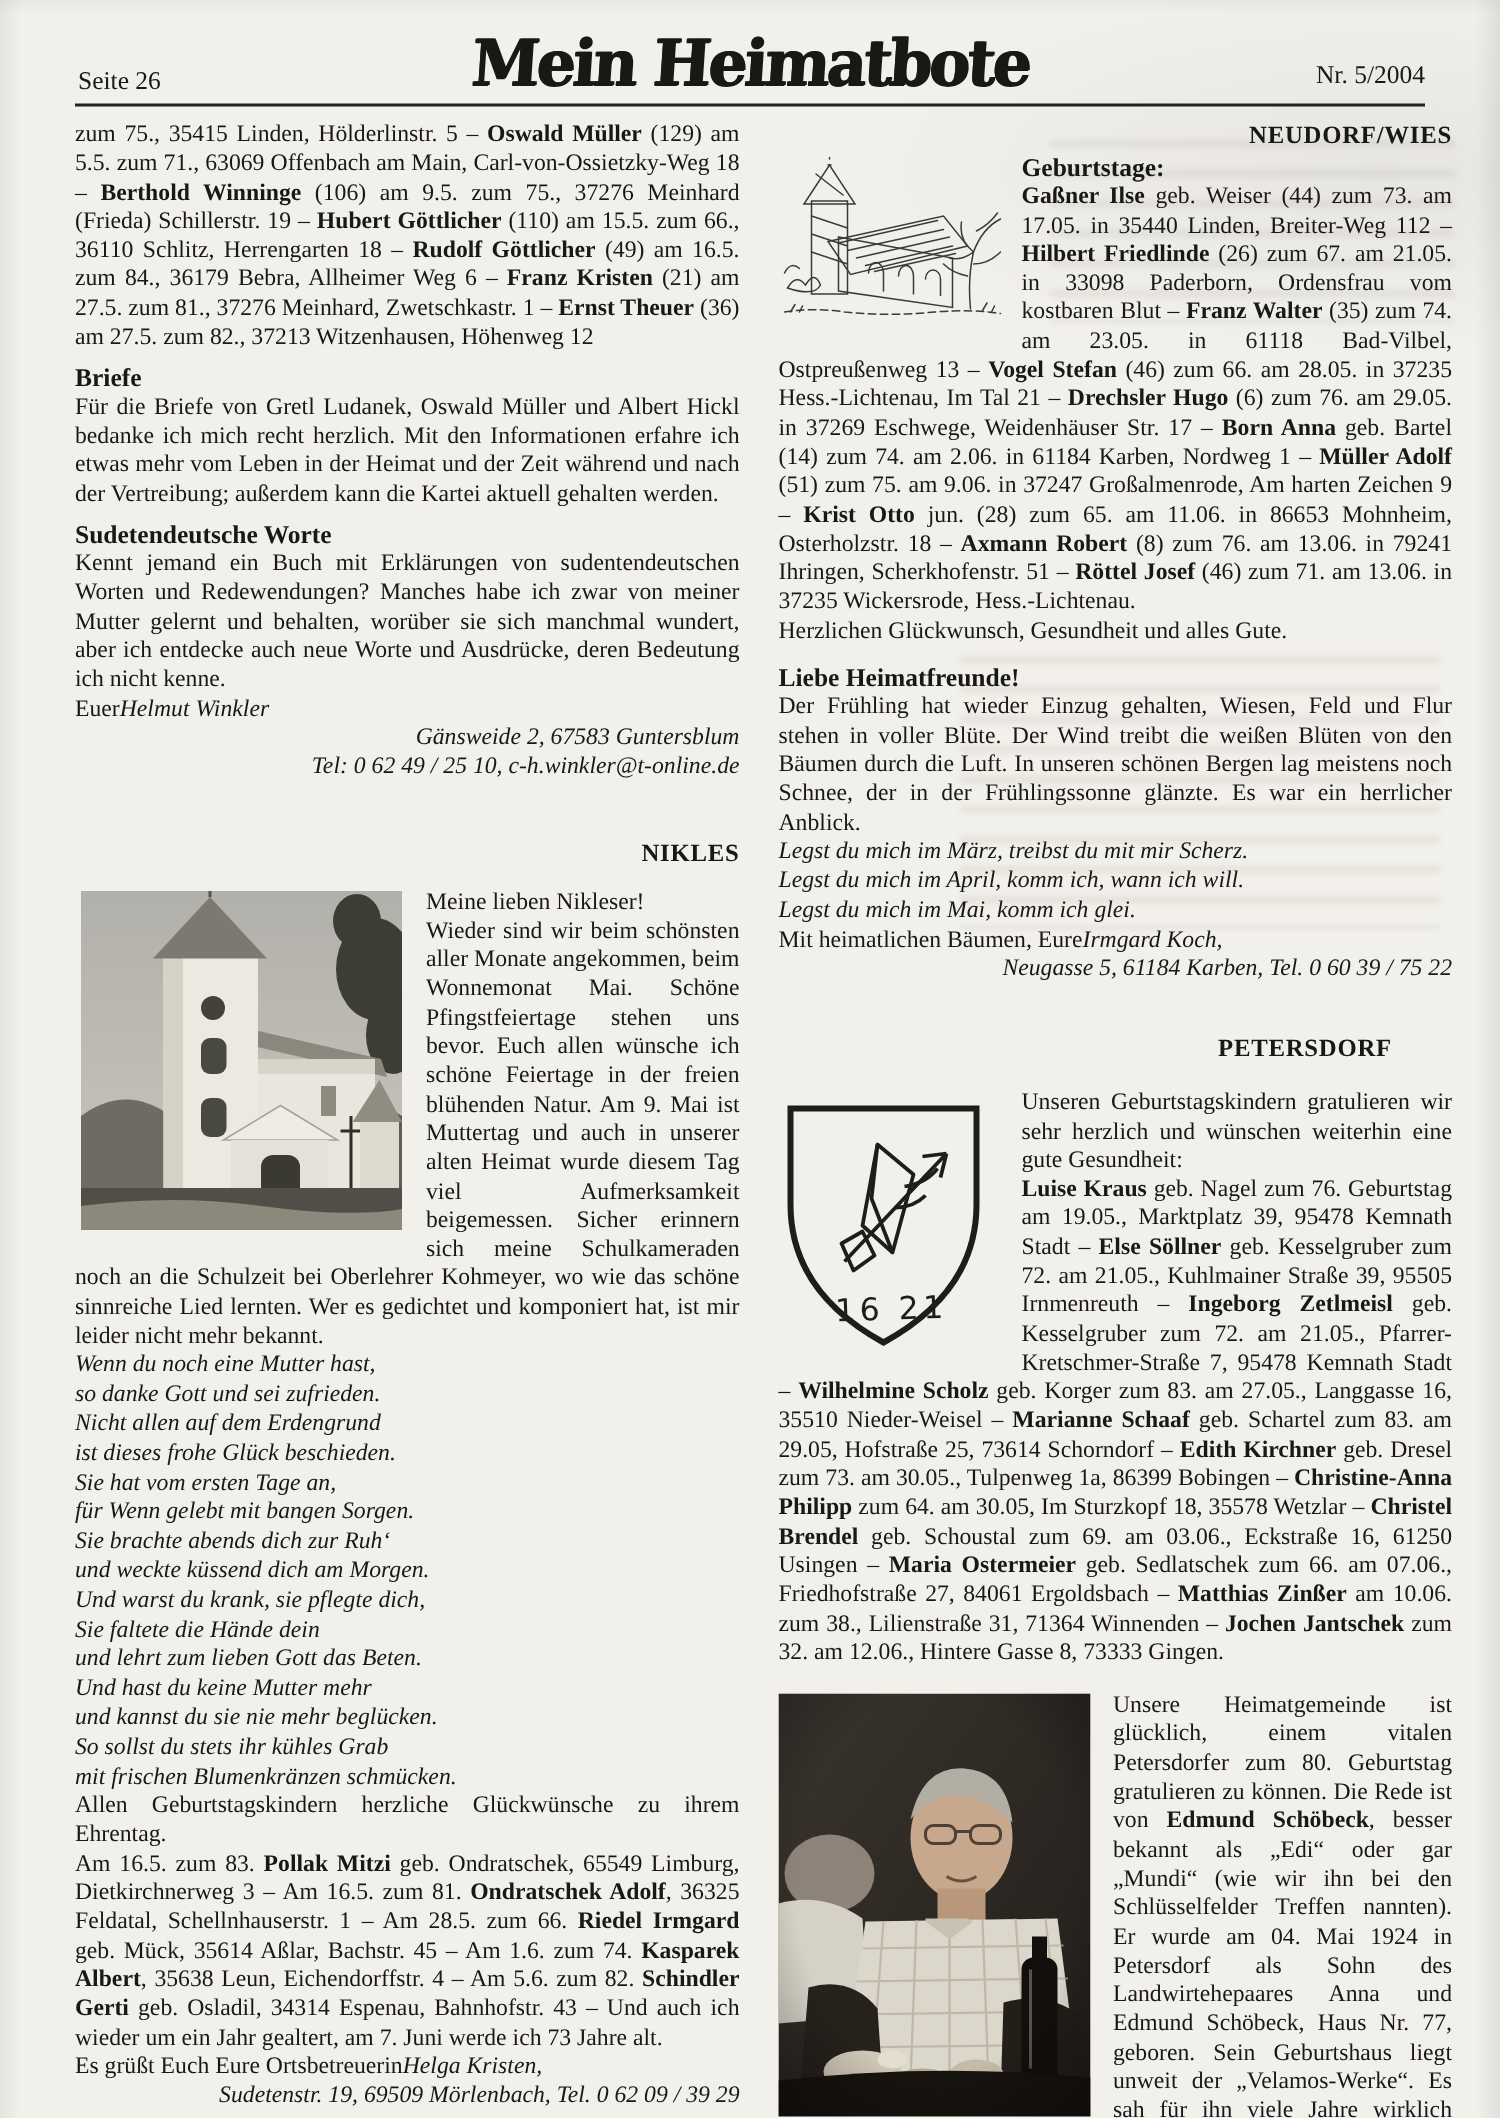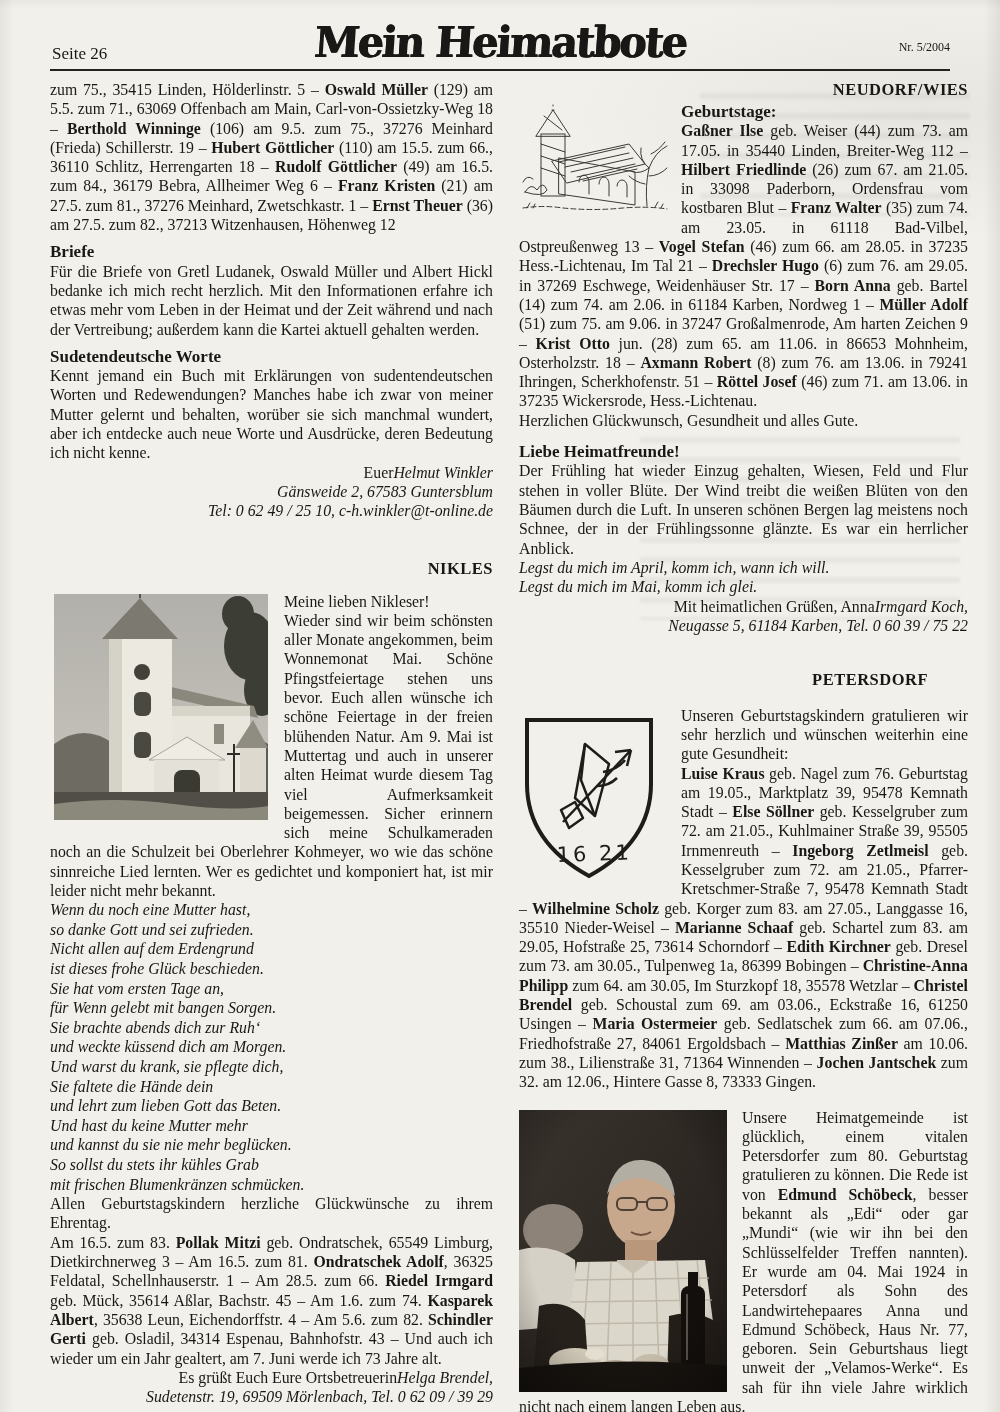--- a/index.html
+++ b/index.html
@@ -10,39 +10,39 @@
       linear-gradient(90deg, rgba(0,0,0,.05) 0, transparent 14px),
       linear-gradient(270deg, rgba(0,0,0,.07) 0, transparent 16px),
       linear-gradient(180deg, rgba(0,0,0,.04) 0, transparent 10px),
       #f2f0ea;
     overflow:hidden;
     font-family:"Liberation Serif","DejaVu Serif",serif;
     color:#191816;
   }
   
   .hdr-left{position:absolute;top:44px;left:52px;font-size:17px;}
-  .hdr-right{position:absolute;top:40px;right:50px;font-size:12px;}
+  .hdr-right{position:absolute;top:40px;right:50px;font-size:17px;}
   .masthead{
     position:absolute;top:18px;left:0;width:100%;text-align:center;
     font-family:"DejaVu Serif",serif;font-weight:bold;font-size:41px;
     letter-spacing:-2px;transform:scaleY(1.04) skewX(-4deg);
     text-shadow:1px 0 0 #191816, 0 .5px 0 #191816;
   }
   .hdr-rule{position:absolute;top:69px;left:50px;width:900px;border-top:2px solid #23221f;}
   
   .col{position:absolute;top:80px;font-size:15.8px;line-height:19.3px;}
   .col-left{left:50px;width:443px;}
   .col-right{left:519px;width:449px;}
   p{margin:0;}
   .just{text-align:justify;hyphens:auto;}
   .b{font-weight:bold;}
   .i{font-style:italic;}
   h3{font-size:17px;line-height:19.3px;margin:8px 0 0 0;}
   h2.section{font-size:16.5px;line-height:20px;margin:0;text-align:right;letter-spacing:.5px;}
-  .sig-row{display:flex;justify-content:flex-end;}
+  .sig-row{display:flex;justify-content:flex-start;}
   .sig-right{text-align:right;}
   .pline{line-height:19.6px;}
   
   .ph-nikles{float:left;width:214px;height:226px;margin:2px 16px 6px 4px;}
   .sk-neudorf{float:left;width:152px;height:116px;margin:2px 10px 4px 0;}
   .crest{float:left;width:140px;height:178px;margin:4px 22px 6px 0;}
   .ph-edmund{float:left;width:208px;height:282px;margin:2px 15px 4px 0;}
   .flow{overflow:visible;}
   
   .ghost{position:absolute;pointer-events:none;opacity:.08;filter:blur(1.6px);
@@ -140,21 +140,21 @@
           <div class="pline">und kannst du sie nie mehr beglücken.</div>
           <div class="pline">So sollst du stets ihr kühles Grab</div>
           <div class="pline">mit frischen Blumenkränzen schmücken.</div>
         </div>
 
       <p class="just">Allen Geburtstagskindern herzliche Glückwünsche zu ihrem Ehrentag.</p>
       <p class="just"><span>Am 16.5. zum 83. </span><span class="b">Pollak Mitzi</span><span> geb. Ondratschek, 65549 Limburg, Dietkirchnerweg 3 – Am 16.5. zum 81. </span><span class="b">Ondratschek Adolf</span><span>, 36325 Feldatal, Schellnhauserstr. 1 – Am 28.5. zum 66. </span><span class="b">Riedel Irmgard</span><span> geb. Mück, 35614 Aßlar, Bachstr. 45 – Am 1.6. zum 74. </span><span class="b">Kasparek Albert</span><span>, 35638 Leun, Eichendorffstr. 4 – Am 5.6. zum 82. </span><span class="b">Schindler Gerti</span><span> geb. Osladil, 34314 Espenau, Bahnhofstr. 43 – Und auch ich wieder um ein Jahr gealtert, am 7. Juni werde ich 73 Jahre alt.</span></p>
 
       <div class="sig-row">
         <span>Es grüßt Euch Eure Ortsbetreuerin</span>
-        <span class="i">Helga Brendel,</span>
+        <span class="i">Helga Kristen,</span>
       </div>
       <div class="sig-right i">Sudetenstr. 19, 69509 Mörlenbach, Tel. 0 62 09 / 39 29</div>
     </div>
   </div>
 
   <div class="col col-right">
     <h2 class="section">NEUDORF/WIES</h2>
 
     <div class="flow">
 
@@ -176,26 +176,27 @@
       </svg>
 
       <h3 style="margin:2px 0 0 0;">Geburtstage:</h3>
       <p class="just"><span class="b">Gaßner Ilse</span><span> geb. Weiser (44) zum 73. am 17.05. in 35440 Linden, Breiter-Weg 112 – </span><span class="b">Hilbert Friedlinde</span><span> (26) zum 67. am 21.05. in 33098 Paderborn, Ordensfrau vom kostbaren Blut – </span><span class="b">Franz Walter</span><span> (35) zum 74. am 23.05. in 61118 Bad-Vilbel, Ostpreußenweg 13 – </span><span class="b">Vogel Stefan</span><span> (46) zum 66. am 28.05. in 37235 Hess.-Lichtenau, Im Tal 21 – </span><span class="b">Drechsler Hugo</span><span> (6) zum 76. am 29.05. in 37269 Eschwege, Weidenhäuser Str. 17 – </span><span class="b">Born Anna</span><span> geb. Bartel (14) zum 74. am 2.06. in 61184 Karben, Nordweg 1 – </span><span class="b">Müller Adolf</span><span> (51) zum 75. am 9.06. in 37247 Großalmenrode, Am harten Zeichen 9 – </span><span class="b">Krist Otto</span><span> jun. (28) zum 65. am 11.06. in 86653 Mohnheim, Osterholzstr. 18 – </span><span class="b">Axmann Robert</span><span> (8) zum 76. am 13.06. in 79241 Ihringen, Scherkhofenstr. 51 – </span><span class="b">Röttel Josef</span><span> (46) zum 71. am 13.06. in 37235 Wickersrode, Hess.-Lichtenau.</span></p>
       <p>Herzlichen Glückwunsch, Gesundheit und alles Gute.</p>
     </div>
 
     <h3 style="margin-top:12px;">Liebe Heimatfreunde!</h3>
     <p class="just">Der Frühling hat wieder Einzug gehalten, Wiesen, Feld und Flur stehen in voller Blüte. Der Wind treibt die weißen Blüten von den Bäumen durch die Luft. In unseren schönen Bergen lag meistens noch Schnee, der in der Frühlingssonne glänzte. Es war ein herrlicher Anblick.</p>
     <div class="i">
+        <div class="pline">Legst du mich im März, treibst du mit mir Scherz.</div>
         <div class="pline">Legst du mich im April, komm ich, wann ich will.</div>
         <div class="pline">Legst du mich im Mai, komm ich glei.</div>
       </div>
 
     <div class="sig-row">
-      <span>Mit heimatlichen Grüßen, Anna</span>
+      <span>Mit heimatlichen Bäumen, Eure</span>
       <span class="i">Irmgard Koch,</span>
     </div>
     <div class="sig-right i">Neugasse 5, 61184 Karben, Tel. 0 60 39 / 75 22</div>
 
     <h2 class="section" style="margin:34px 40px 16px 0;">PETERSDORF</h2>
 
     <div class="flow">
 
       <svg class="crest" viewBox="0 0 140 178">
         <path d="M8,10 H132 V74 Q132,132 70,166 Q8,132 8,74 Z" fill="none" stroke="#1e1d1a" stroke-width="4"></path>

